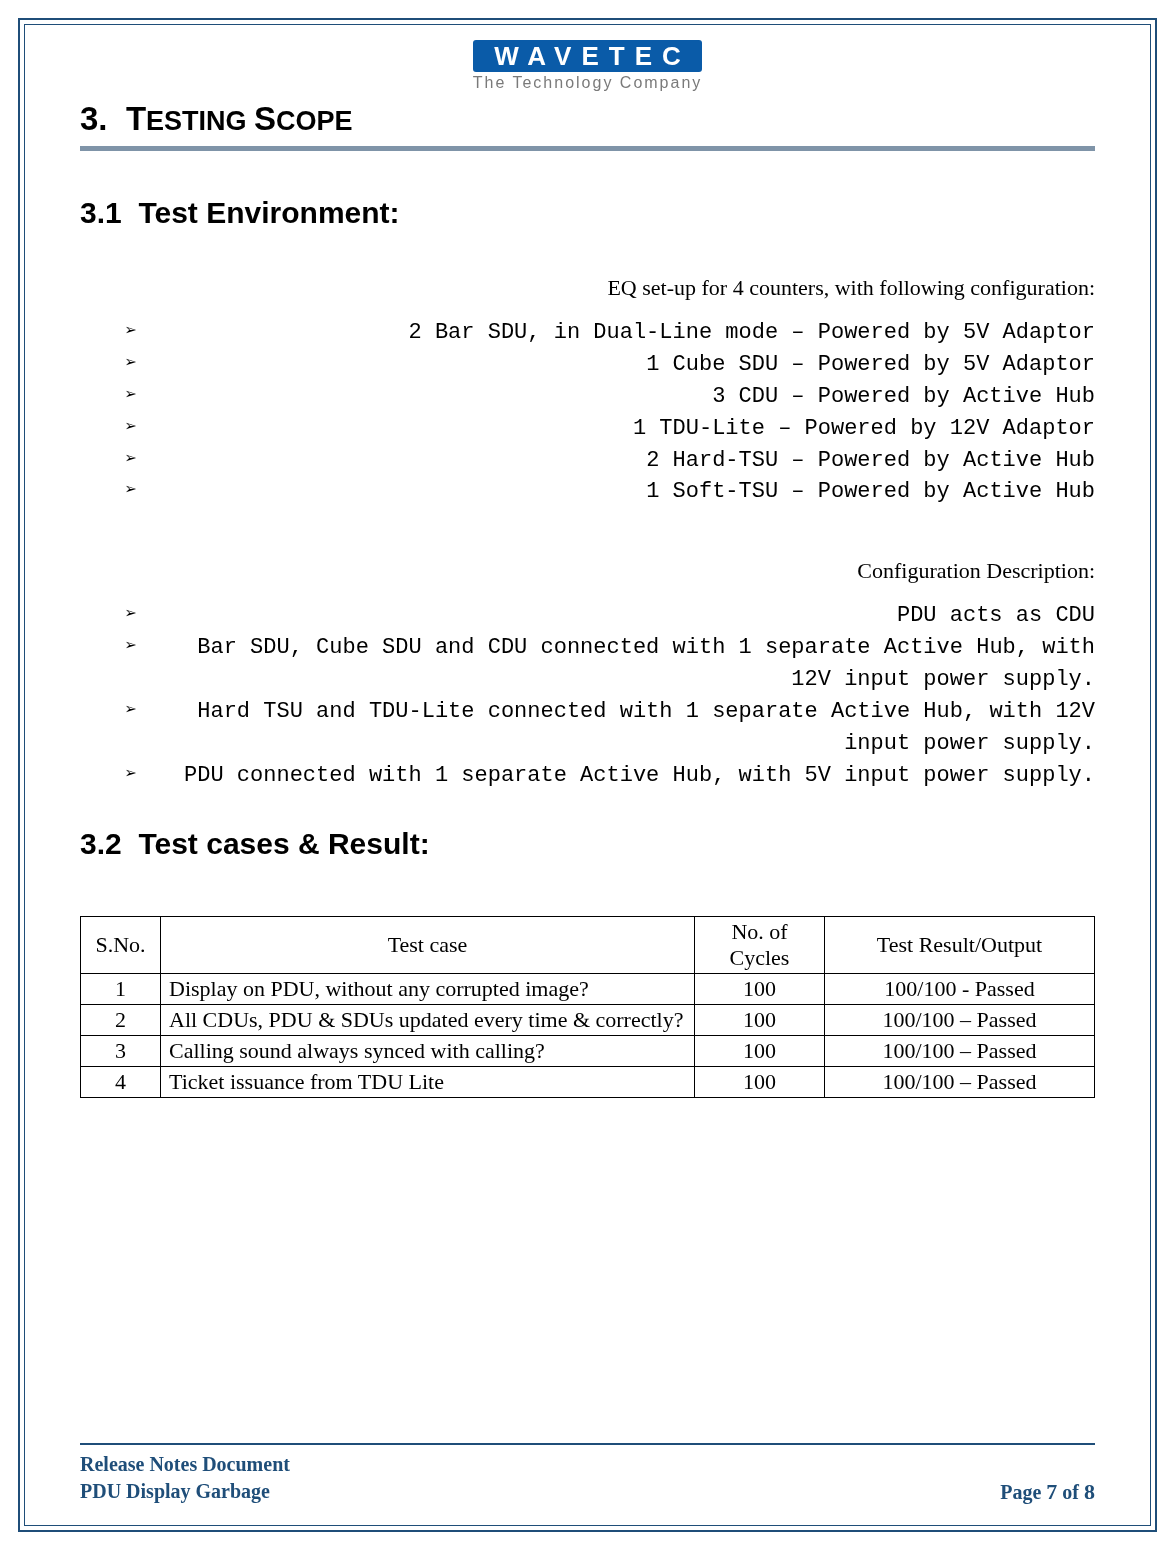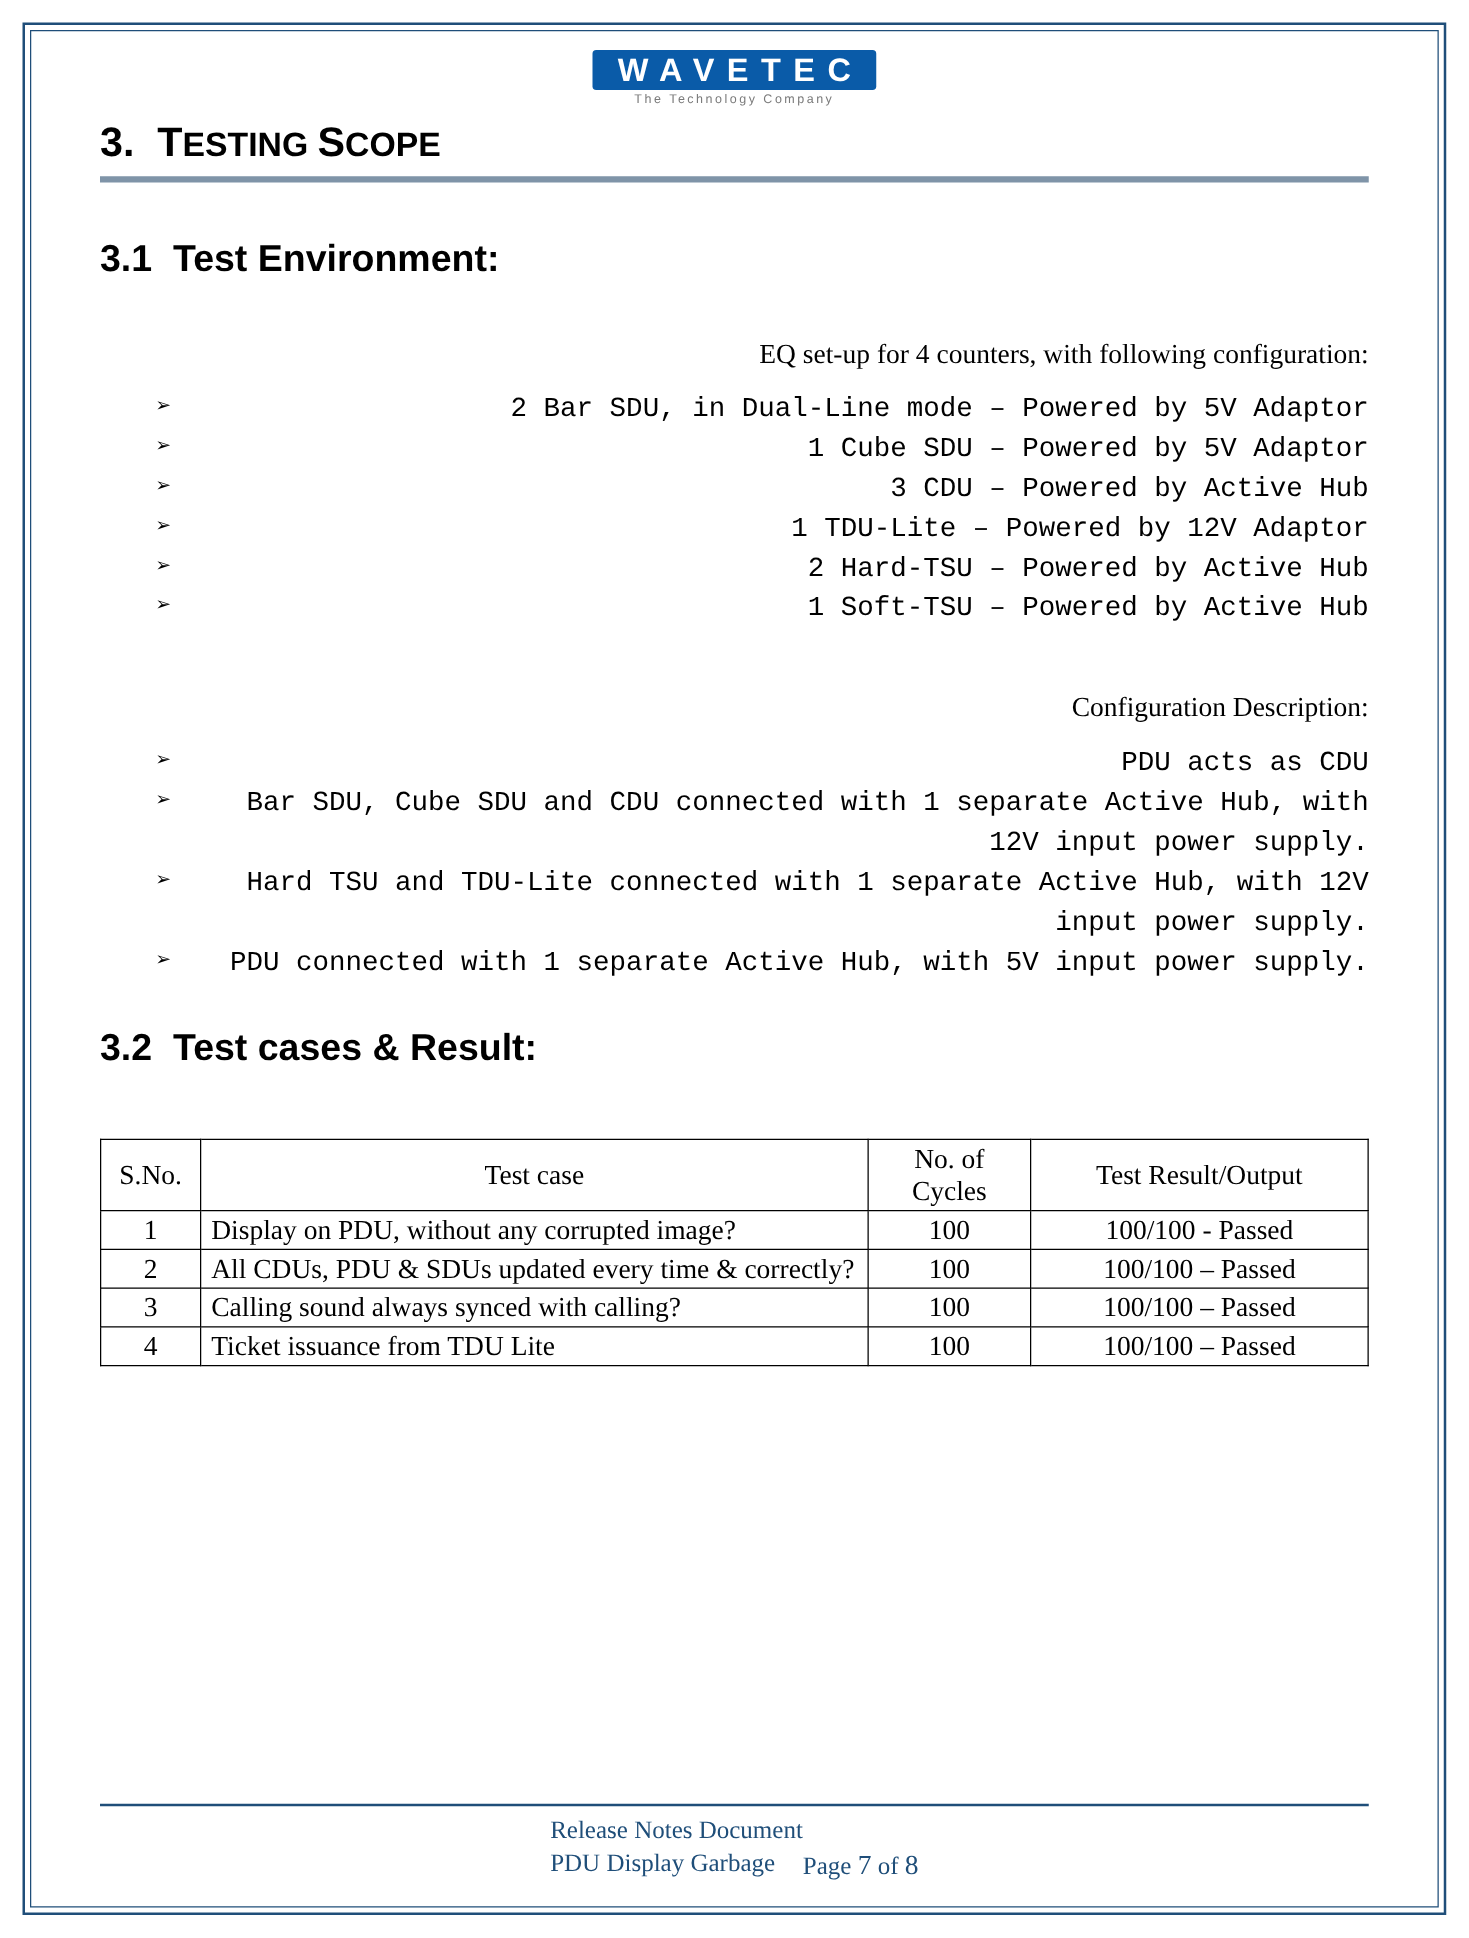--- a/index.html
+++ b/index.html
@@ -38,21 +38,21 @@
     font-family: Arial, Helvetica, sans-serif;
     font-weight: 700;
     font-size: 26px;
     letter-spacing: 10px;
     padding: 3px 10px 3px 20px;
     border-radius: 3px;
     line-height: 1;
   }
   .logo-tag {
     font-family: Arial, Helvetica, sans-serif;
-    font-size: 10px;
+    font-size: 16px;
     letter-spacing: 2px;
     color: #7a7a7a;
     margin-top: 2px;
   }
   .h1 {
     font-family: Arial, Helvetica, sans-serif;
     font-weight: 700;
     font-size: 33px;
     margin-top: 8px;
     margin-bottom: 8px;
@@ -123,23 +123,24 @@
     margin-top: auto;
     padding-bottom: 20px;
   }
   .footer-rule {
     border: none;
     border-top: 2px solid #1f4e79;
     margin: 0 0 6px 0;
   }
   .footer-row {
     display: flex;
-    justify-content: center;
+    justify-content: space-between;
     color: #1f4e79;
     font-size: 20px;
+    font-weight: bold;
   }
   .footer-left { line-height: 1.35; }
   .footer-right { align-self: flex-end; }
   .page-num, .page-total { font-size: 22px; color:#1f4e79; }
 </style>
 </head>
 <body>
 
 <div class="outer-border"></div>
 <div class="inner-border">

